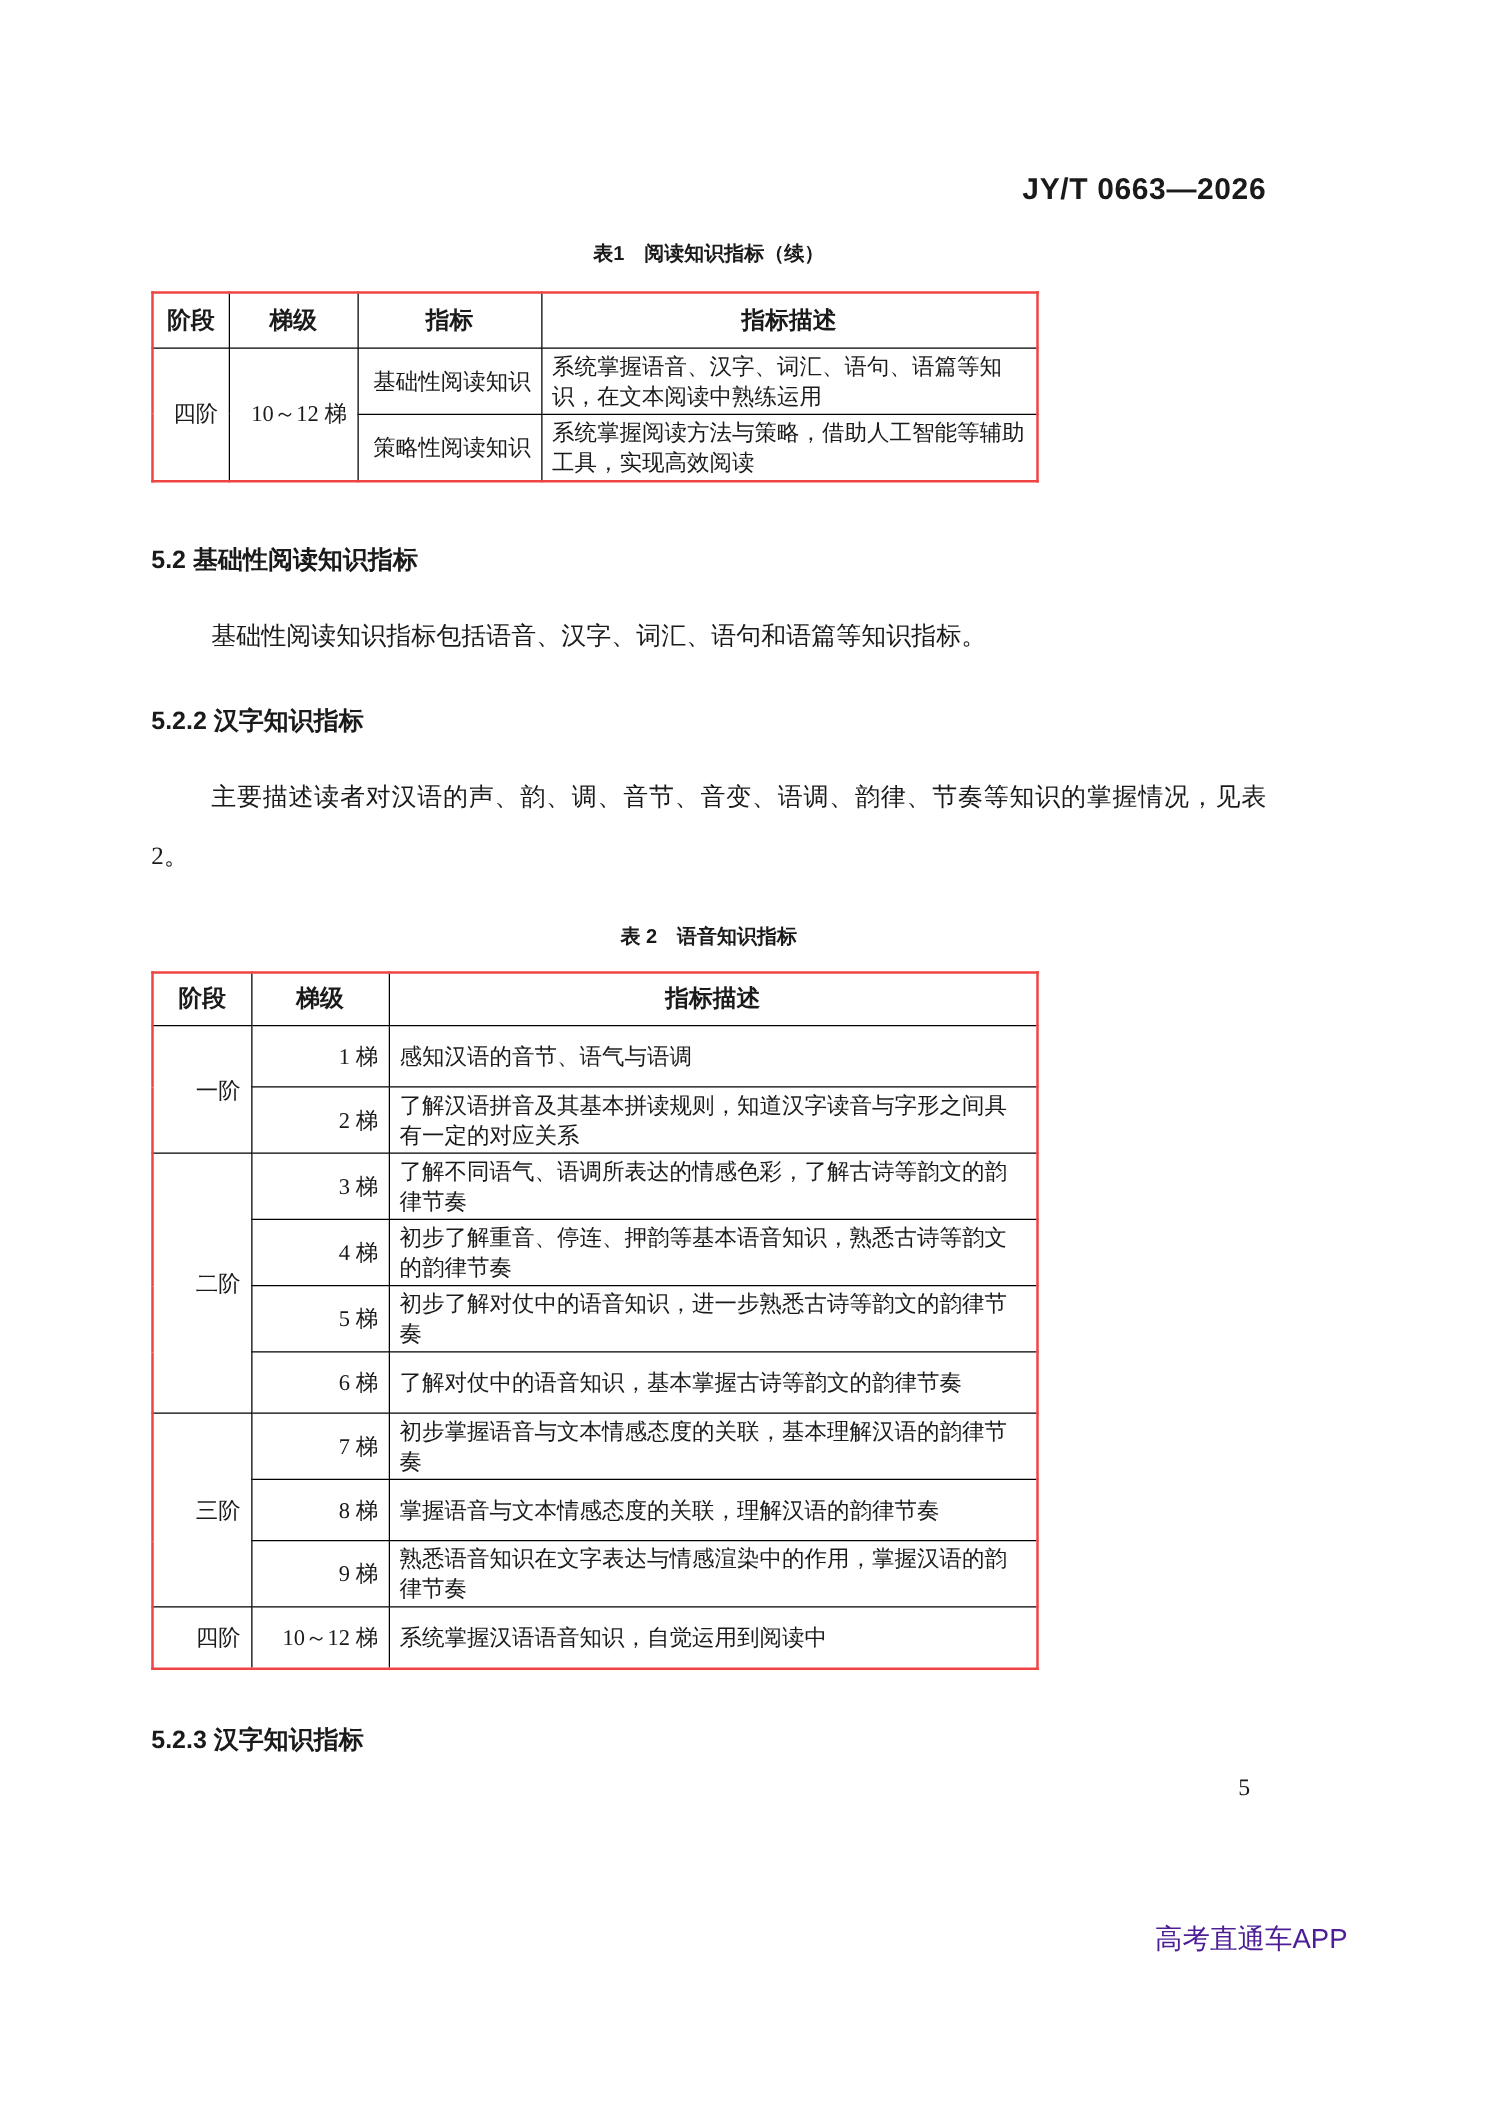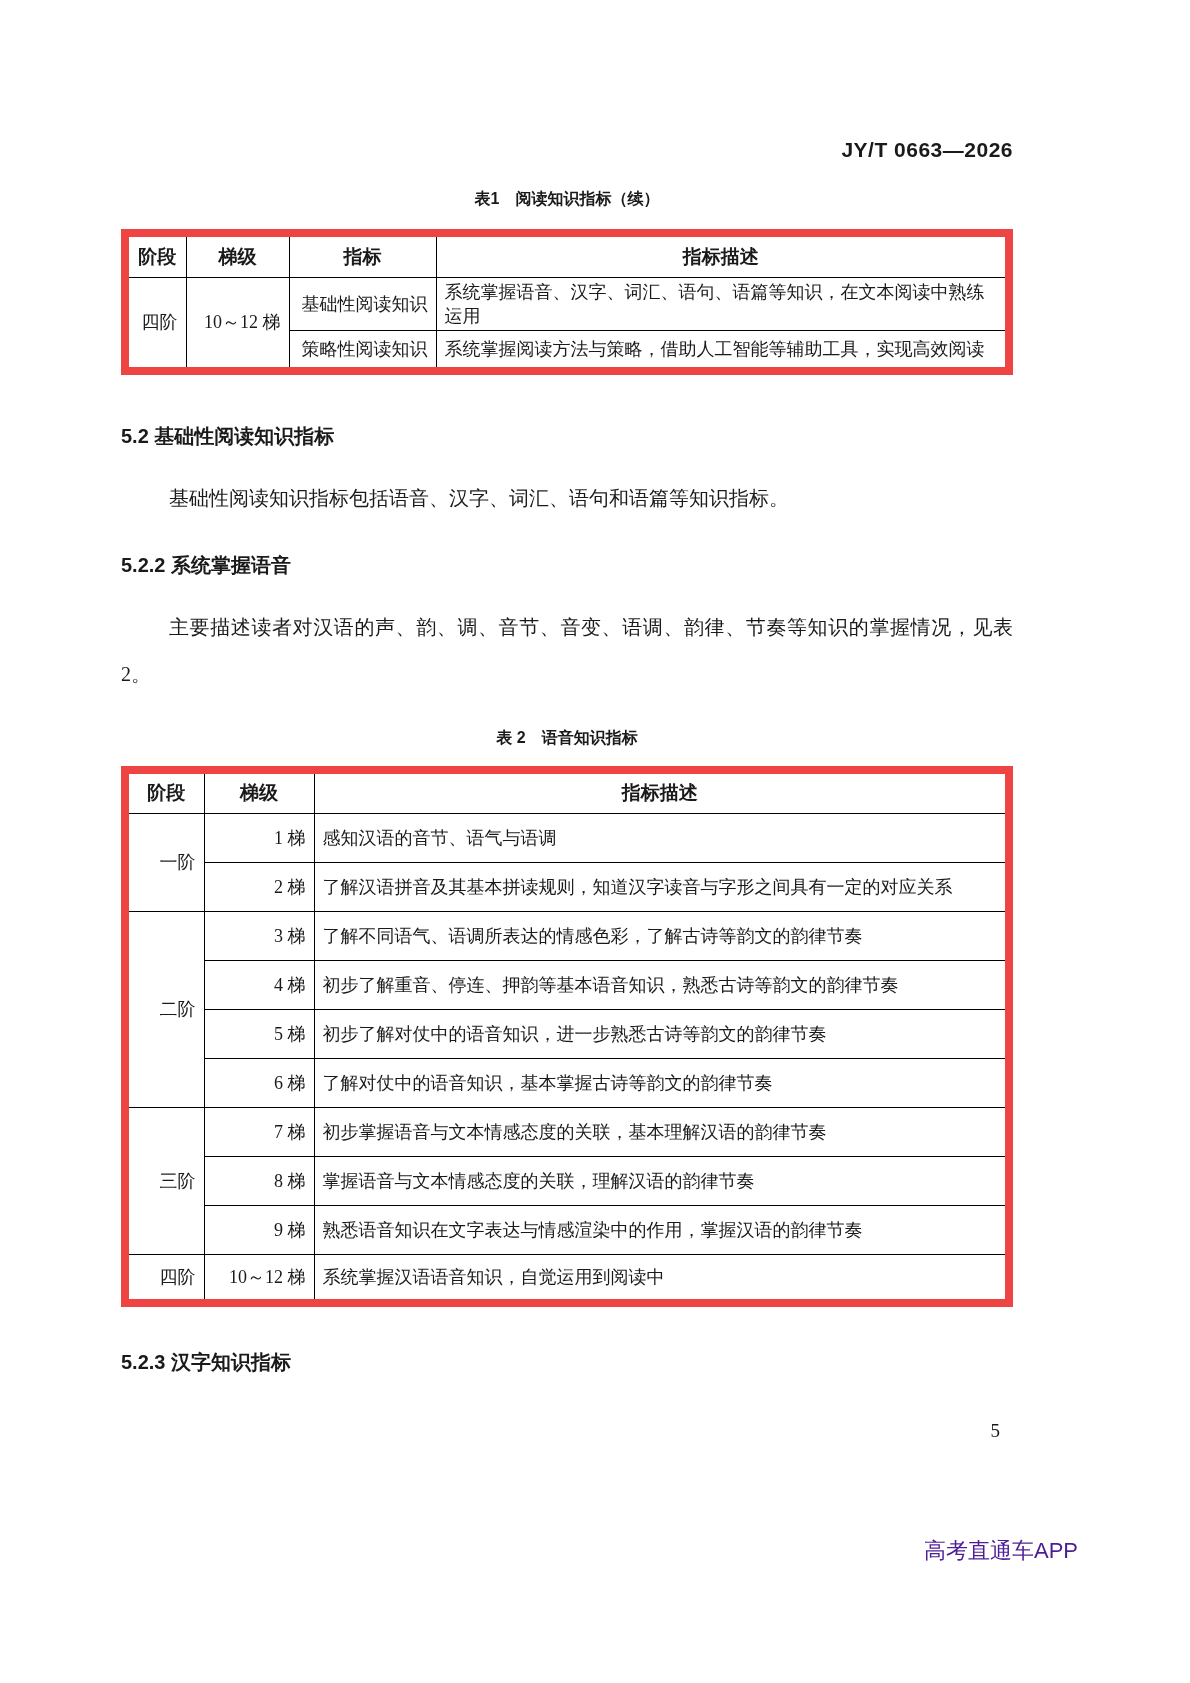--- a/index.html
+++ b/index.html
@@ -11,37 +11,37 @@
     color:#1a1a1a;
   }
   .page { position:relative; width:1190px; height:1683px; background:#fff; overflow:hidden; }
   .content { margin:0 177px 0 121px; width:892px; }
 
   .doc-code {
     padding-top:138px;
     text-align:right;
     font-family:"Liberation Sans", sans-serif;
     font-weight:bold;
-    font-size:21px;
+    font-size:24px;
     letter-spacing:0.5px;
   }
 
   .table-title {
     text-align:center;
     font-family:"Liberation Sans", sans-serif;
     font-weight:bold;
     font-size:16px;
   }
   .table-title.t1-title { margin-top:27px; margin-bottom:19px; }
   .table-title.t2-title { margin-top:30px; margin-bottom:17px; }
 
   table {
-    width:892px;
+    width:710px;
     border-collapse:collapse;
-    border:8px solid #ef4444;
+    border:2px solid #ef4444;
     table-layout:fixed;
   }
   th, td {
     border:1px solid #000;
     padding:2px 8px;
     font-size:18px;
     vertical-align:middle;
   }
   th {
     font-family:"Liberation Sans", sans-serif;
@@ -124,21 +124,21 @@
           <td class="center">策略性阅读知识</td>
           <td class="desc">系统掌握阅读方法与策略，借助人工智能等辅助工具，实现高效阅读</td>
         </tr>
       </tbody>
     </table>
 
     <div class="section-heading h-52">5.2 基础性阅读知识指标</div>
 
     <div class="para">基础性阅读知识指标包括语音、汉字、词汇、语句和语篇等知识指标。</div>
 
-    <div class="section-heading h-522">5.2.2 系统掌握语音</div>
+    <div class="section-heading h-522">5.2.2 汉字知识指标</div>
     <div class="para">主要描述读者对汉语的声、韵、调、音节、音变、语调、韵律、节奏等知识的掌握情况，见表 2。</div>
 
     <div class="table-title t2-title">表 2　语音知识指标</div>
 
     <table class="t2">
       <tbody>
         <tr>
           <th class="col-stage">阶段</th>
           <th class="col-ladder">梯级</th>
           <th>指标描述</th>

